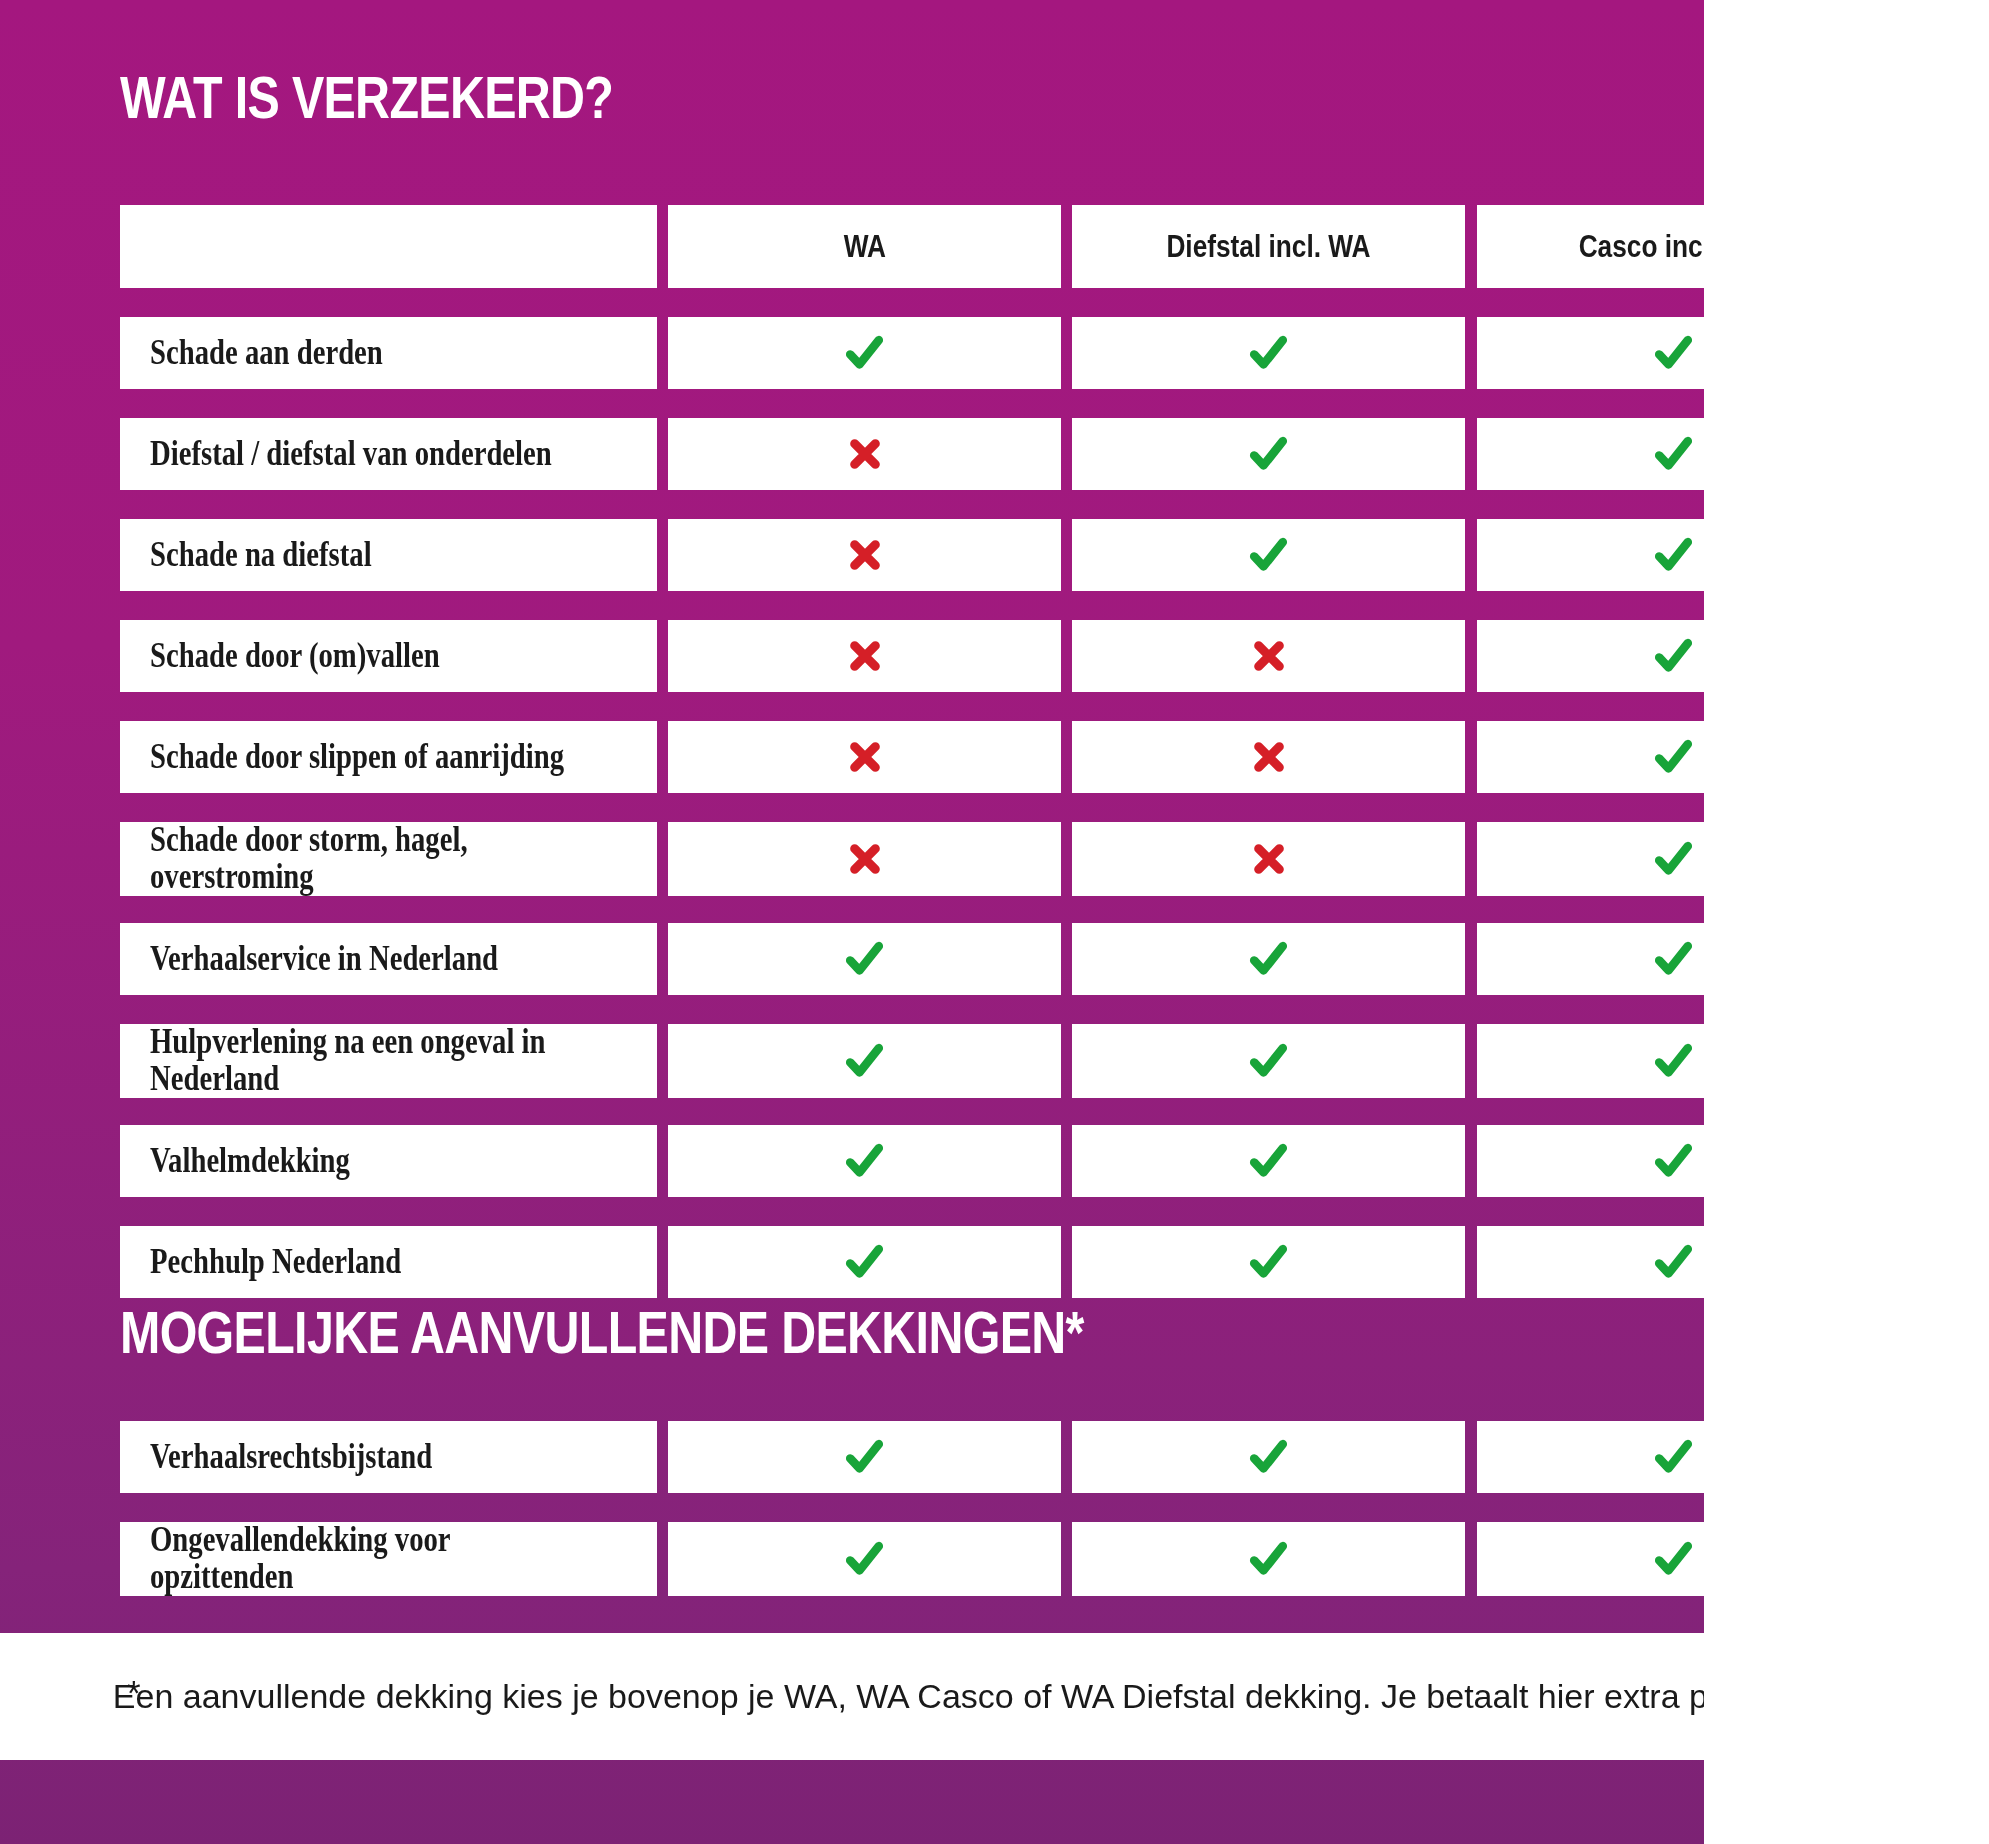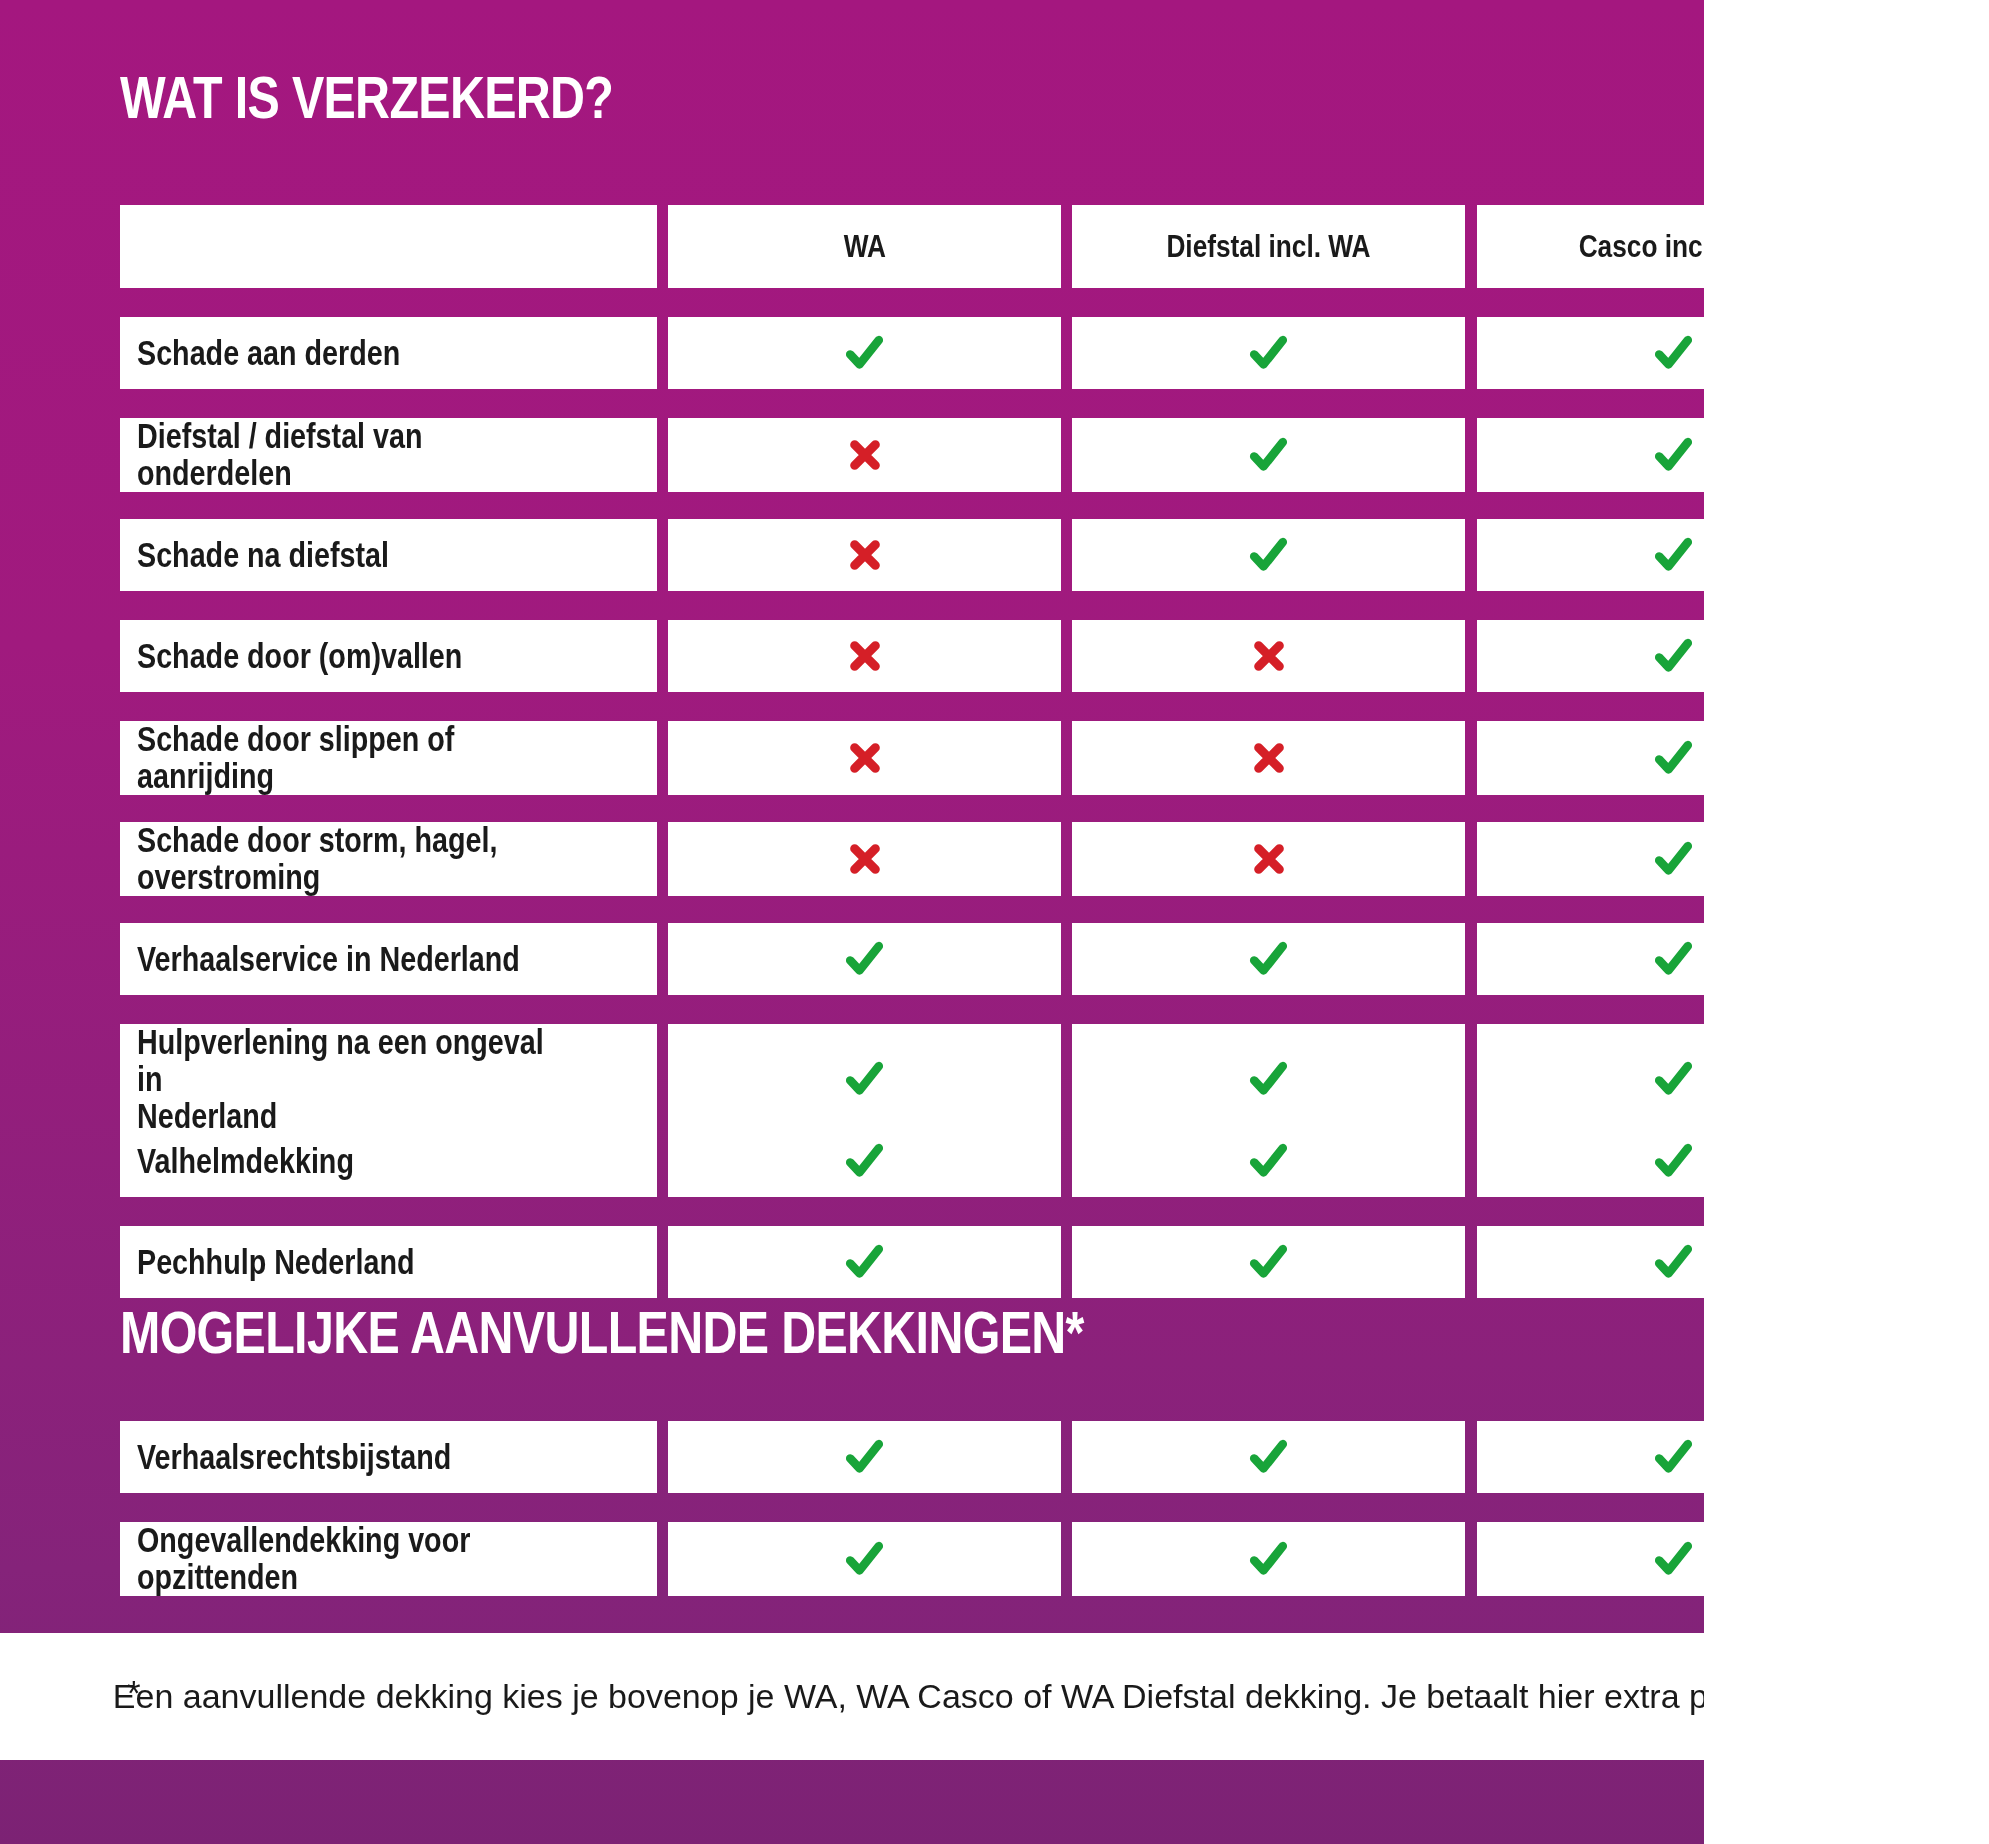--- a/index.html
+++ b/index.html
@@ -17,21 +17,21 @@
   }
   .cnd{display:inline-block;transform:scaleX(0.82);transform-origin:0 50%;}
   .cnd-c{display:inline-block;transform:scaleX(0.82);transform-origin:50% 50%;}
   .tbl{position:absolute;left:120px;width:1750px;}
   .t-row{
     display:grid;grid-template-columns:537px 393px 393px 393px;
     column-gap:11.2px;height:72px;margin-bottom:29px;
   }
   .t-row.header-row{height:83px;}
   .cell{background:#ffffff;display:flex;align-items:center;}
-  .label-cell{padding-left:17px;}
+  .label-cell{padding-left:30px;font-family:Liberation Serif, serif;}
   .icon-cell,.header-cell{justify-content:center;}
   .lbl{
     color:#1a1a1a;font-size:35px;font-weight:700;line-height:1.05;
     white-space:pre-line;
   }
   .hdr{
     color:#1a1a1a;font-size:32px;font-weight:700;white-space:nowrap;
   }
   .mark{display:block;}
   .footnote-bar{

